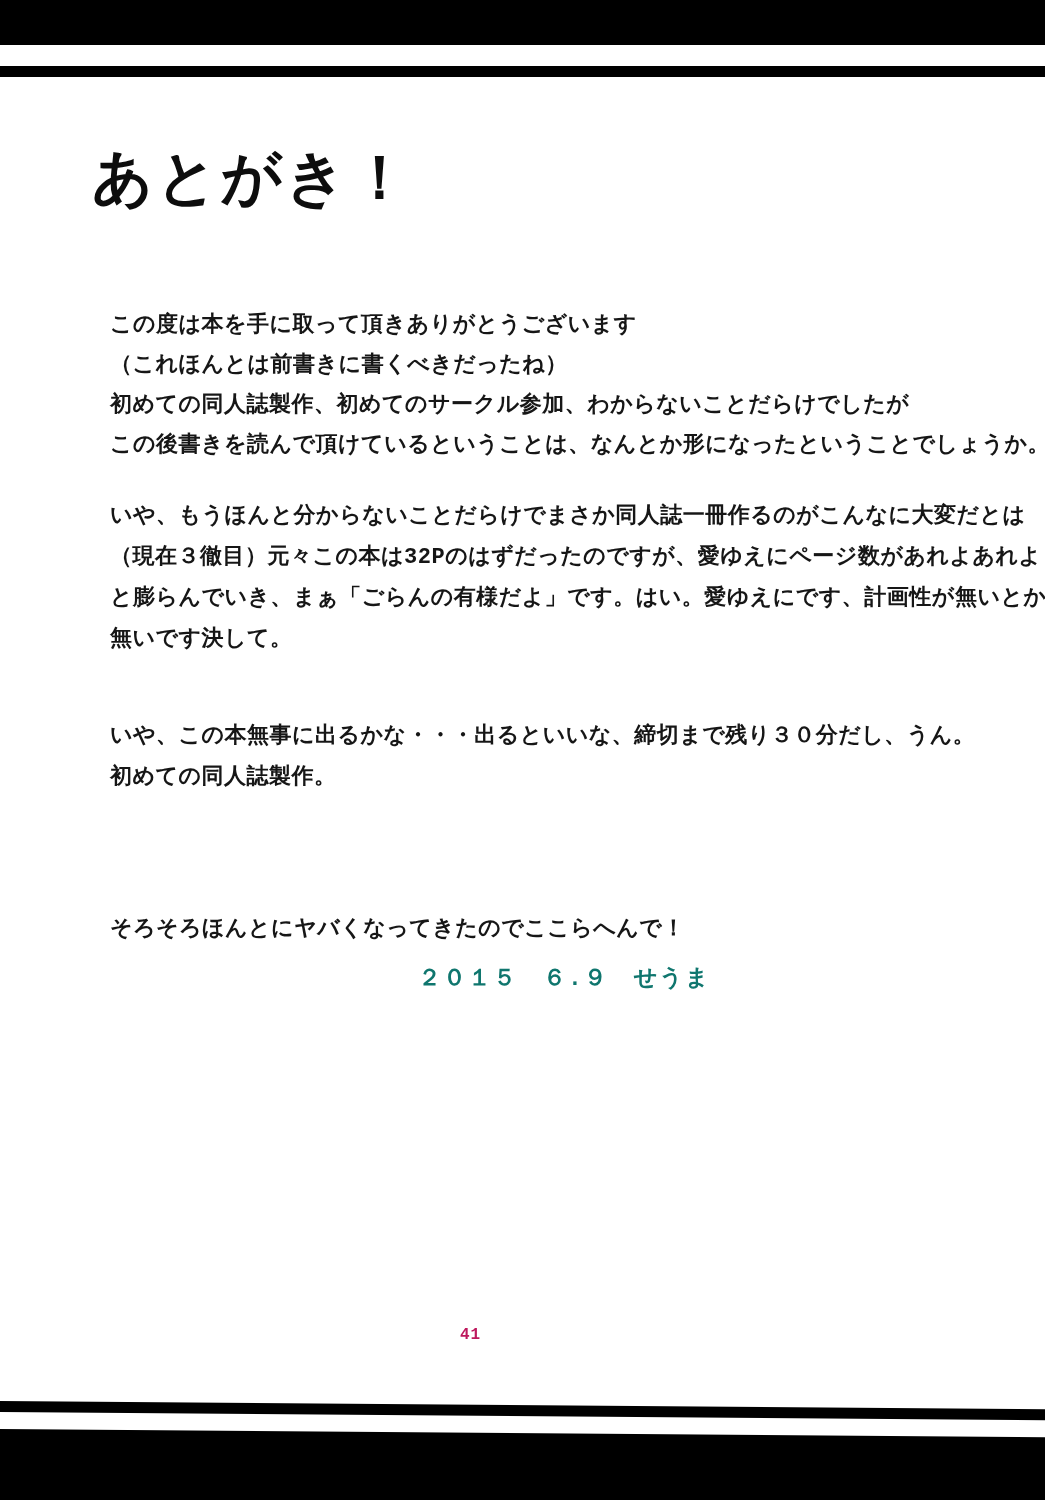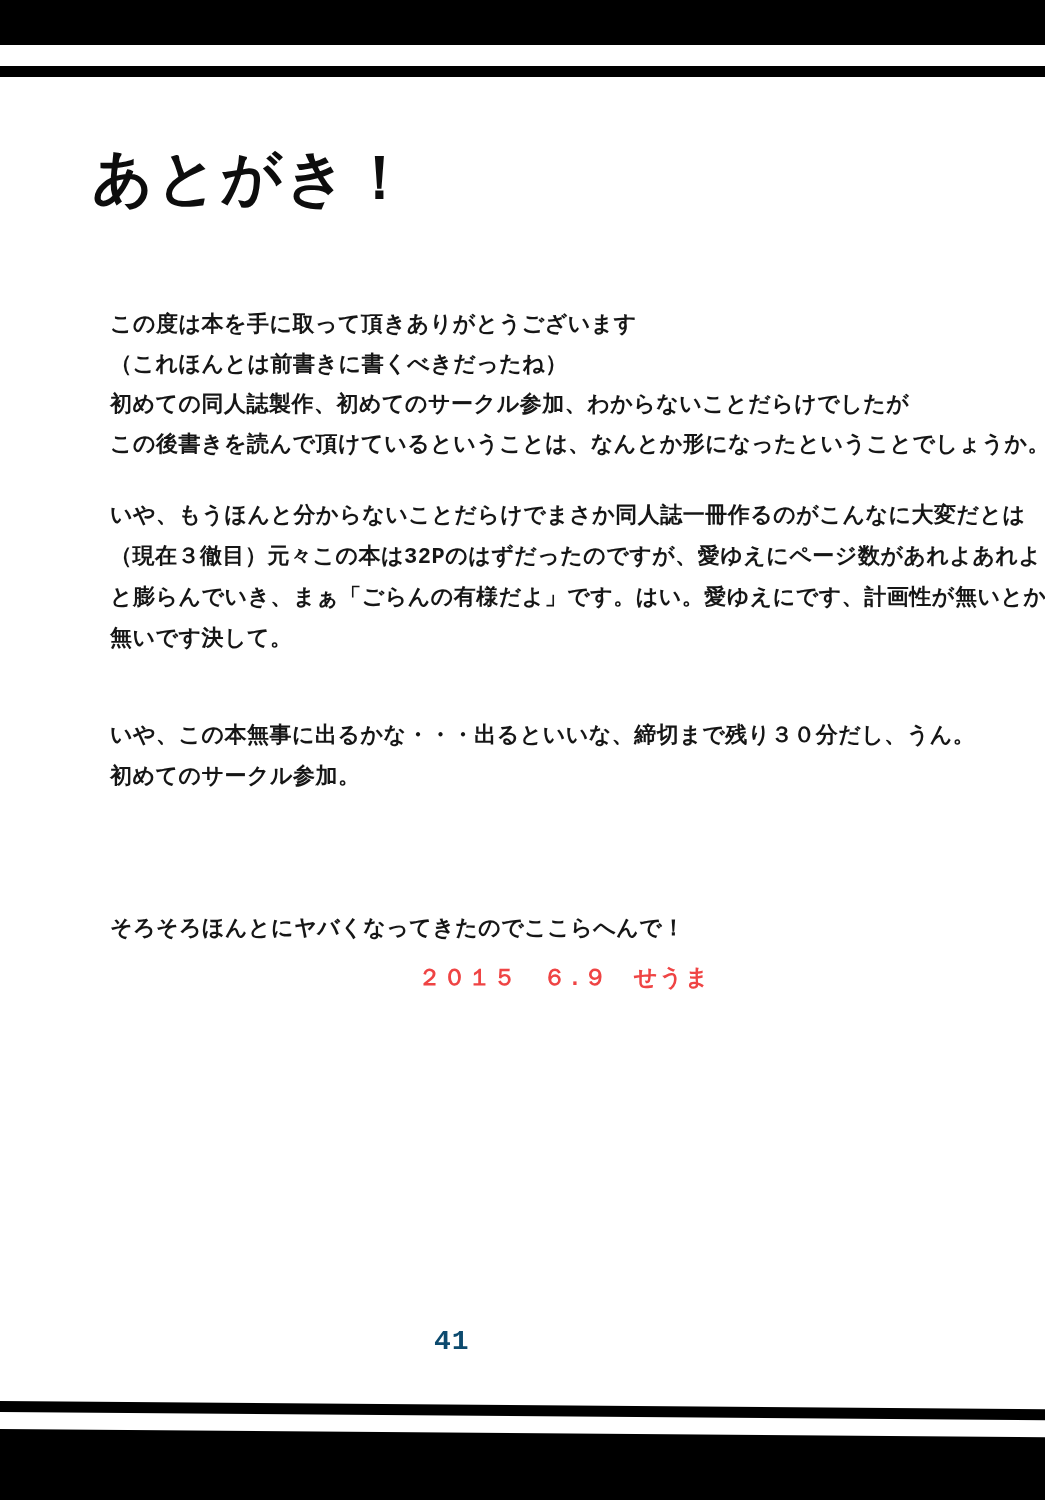--- a/index.html
+++ b/index.html
@@ -57,30 +57,30 @@
   .para2 { top: 496px; line-height: 41px; }
   .para3 { top: 716px; line-height: 41px; }
   .para4 { top: 910px; }
   .signature {
     position: absolute;
     left: 418px;
     top: 962px;
     font-size: 23px;
     font-weight: 600;
     letter-spacing: 2px;
-    color: #ef4444;
+    color: #0f766e;
   }
   .page-number {
     position: absolute;
-    left: 434px;
+    left: 460px;
     top: 1326px;
-    font-size: 28px;
+    font-size: 16px;
     font-weight: 700;
     letter-spacing: 1px;
-    color: #0c4a6e;
+    color: #be185d;
   }
 </style>
 </head>
 <body>
 
 <div class="page">
 
   <div class="bar top-bar"></div>
   <div class="rule top-rule"></div>
 
@@ -95,21 +95,21 @@
 
   <div class="para para2">
     <div class="line">いや、もうほんと分からないことだらけでまさか同人誌一冊作るのがこんなに大変だとは</div>
     <div class="line">（現在３徹目）元々この本は32Pのはずだったのですが、愛ゆえにページ数があれよあれよ</div>
     <div class="line">と膨らんでいき、まぁ「ごらんの有様だよ」です。はい。愛ゆえにです、計画性が無いとかでは</div>
     <div class="line">無いです決して。</div>
   </div>
 
   <div class="para para3">
     <div class="line">いや、この本無事に出るかな・・・出るといいな、締切まで残り３０分だし、うん。</div>
-    <div class="line">初めてのサークル参加。</div>
+    <div class="line">初めての同人誌製作。</div>
   </div>
 
   <div class="para para4">
     <div class="line">そろそろほんとにヤバくなってきたのでここらへんで！</div>
   </div>
 
   <div class="signature">２０１５　６.９　せうま</div>
 
   <div class="page-number">41</div>
 

